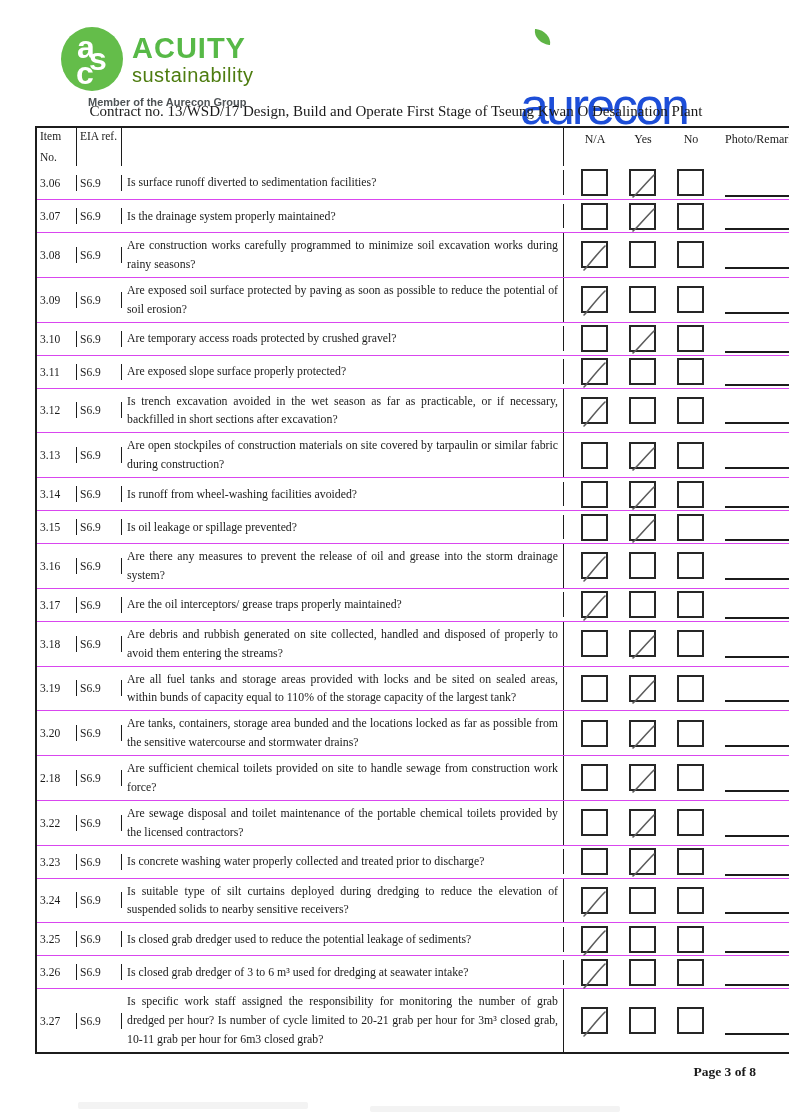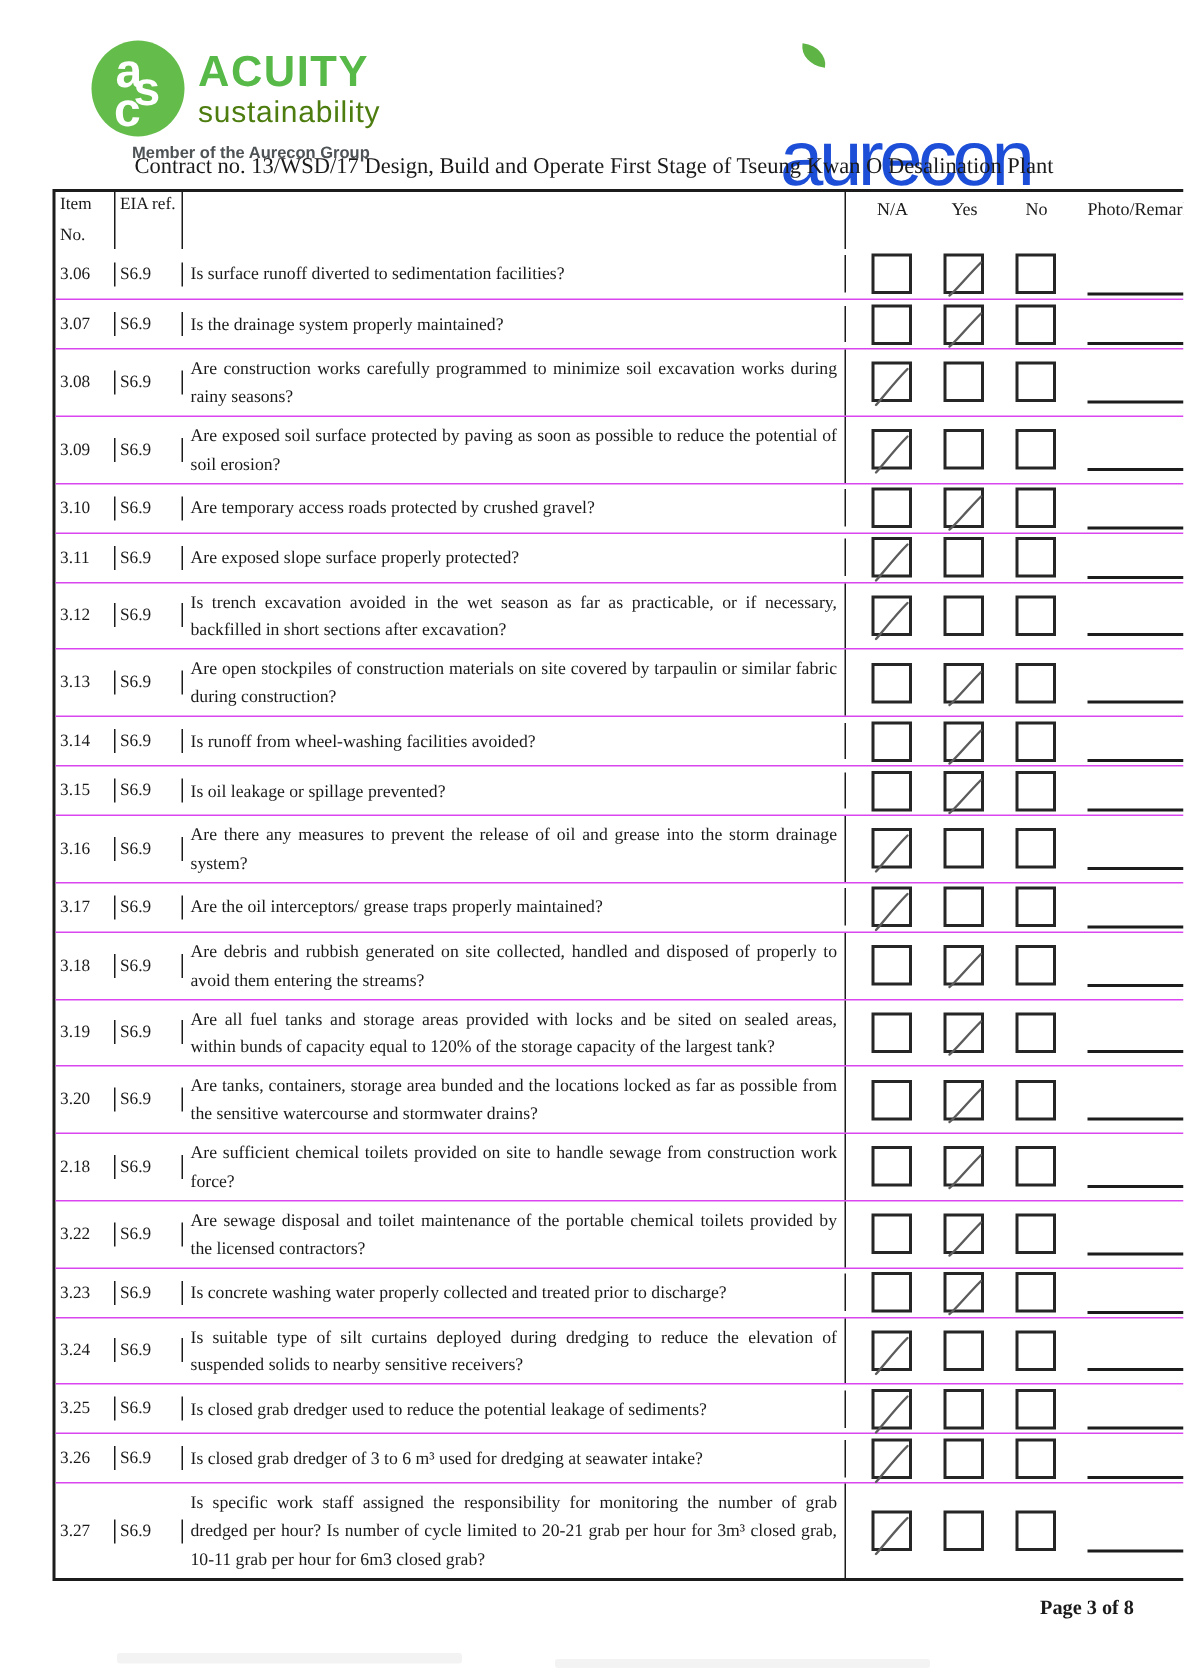--- a/index.html
+++ b/index.html
@@ -352,21 +352,21 @@
       <span class="cb">
         
       </span>
       <span class="remark-line"></span>
     </div>
   </div>
 
   <div class="trow min1">
     <div class="c-item">3.19</div>
     <div class="c-eia">S6.9</div>
-    <div class="c-q">Are all fuel tanks and storage areas provided with locks and be sited on sealed areas, within bunds of capacity equal to 120% of the storage capacity of the largest tank?</div>
+    <div class="c-q">Are all fuel tanks and storage areas provided with locks and be sited on sealed areas, within bunds of capacity equal to 110% of the storage capacity of the largest tank?</div>
     <div class="c-ans">
       <span class="cb">
         
       </span>
       <span class="cb checked">
         <svg class="tick" viewBox="0 0 32 32">
                 <path d="M5 27 C 8 25, 17 14, 26 5" fill="none" stroke="#5c5c5c" stroke-width="1.6" stroke-linecap="round"></path>
               </svg>
       </span>
       <span class="cb">

